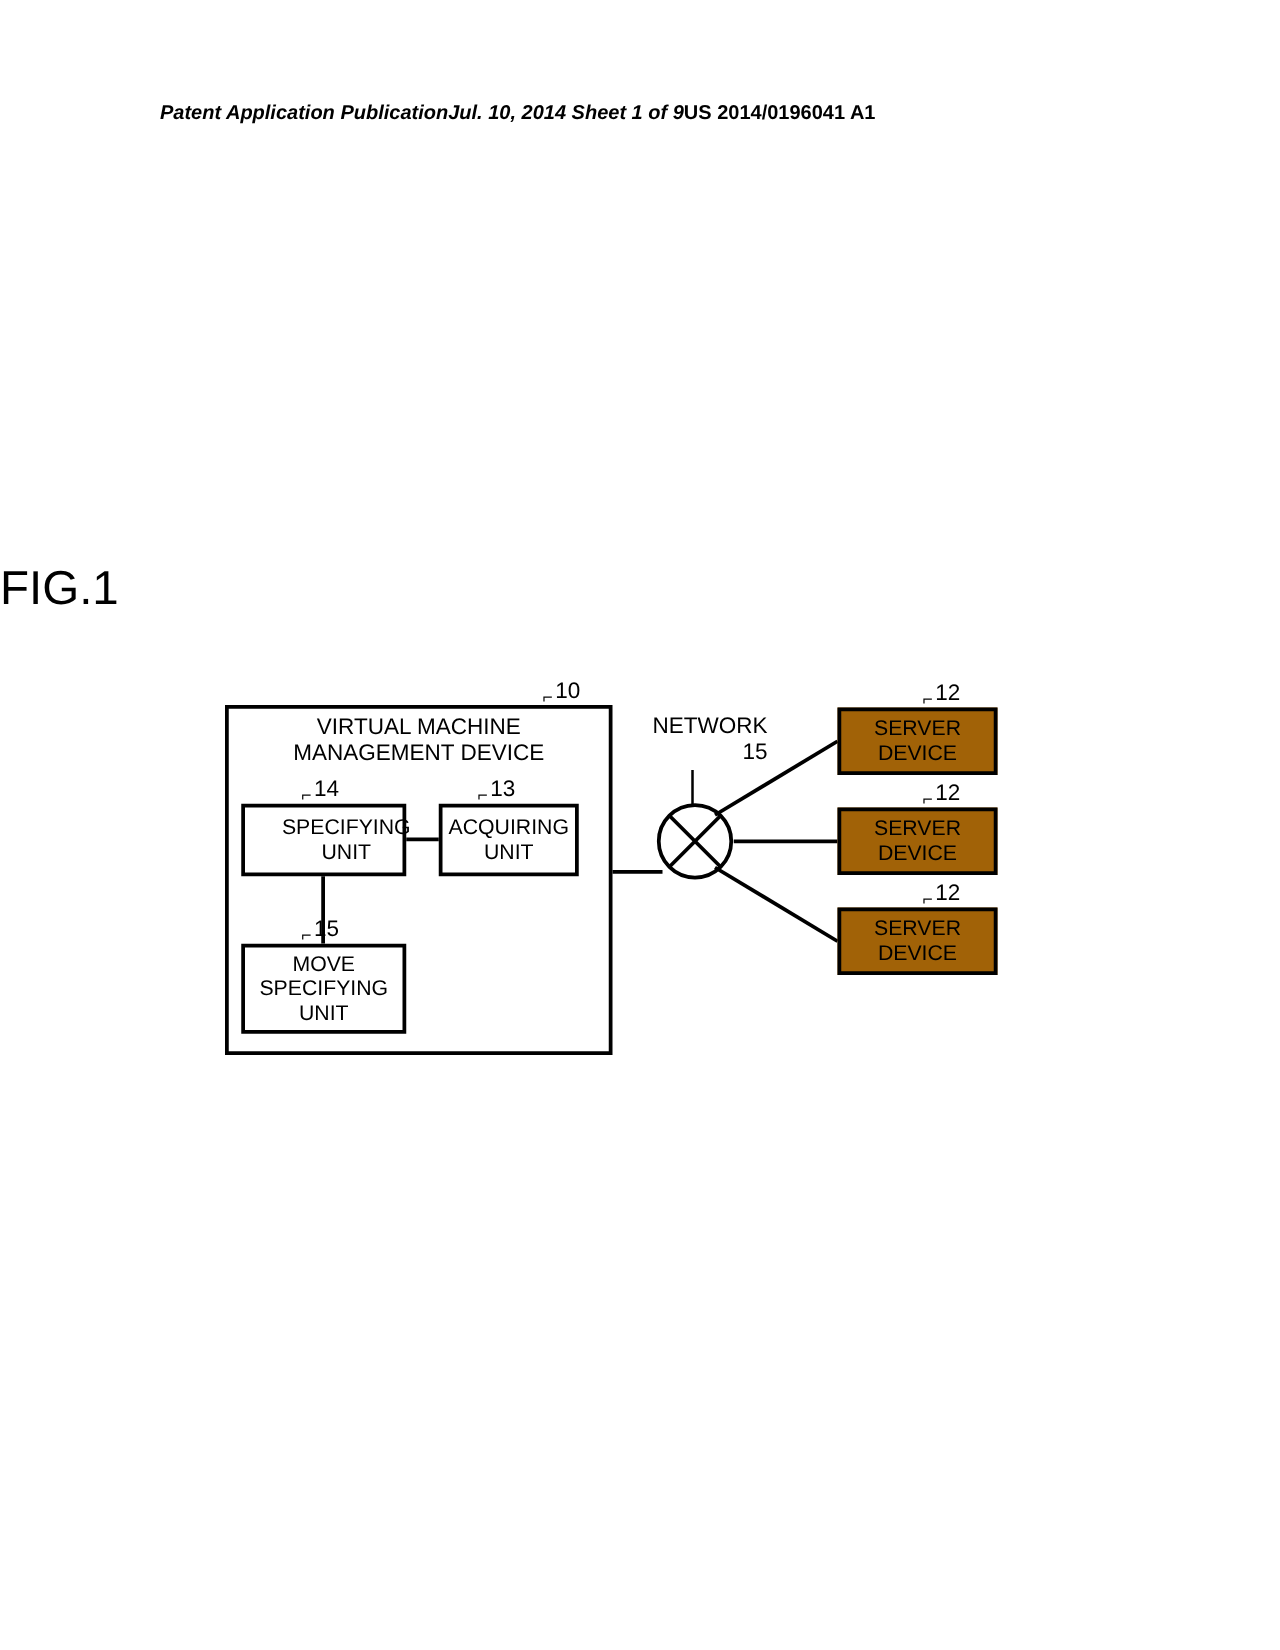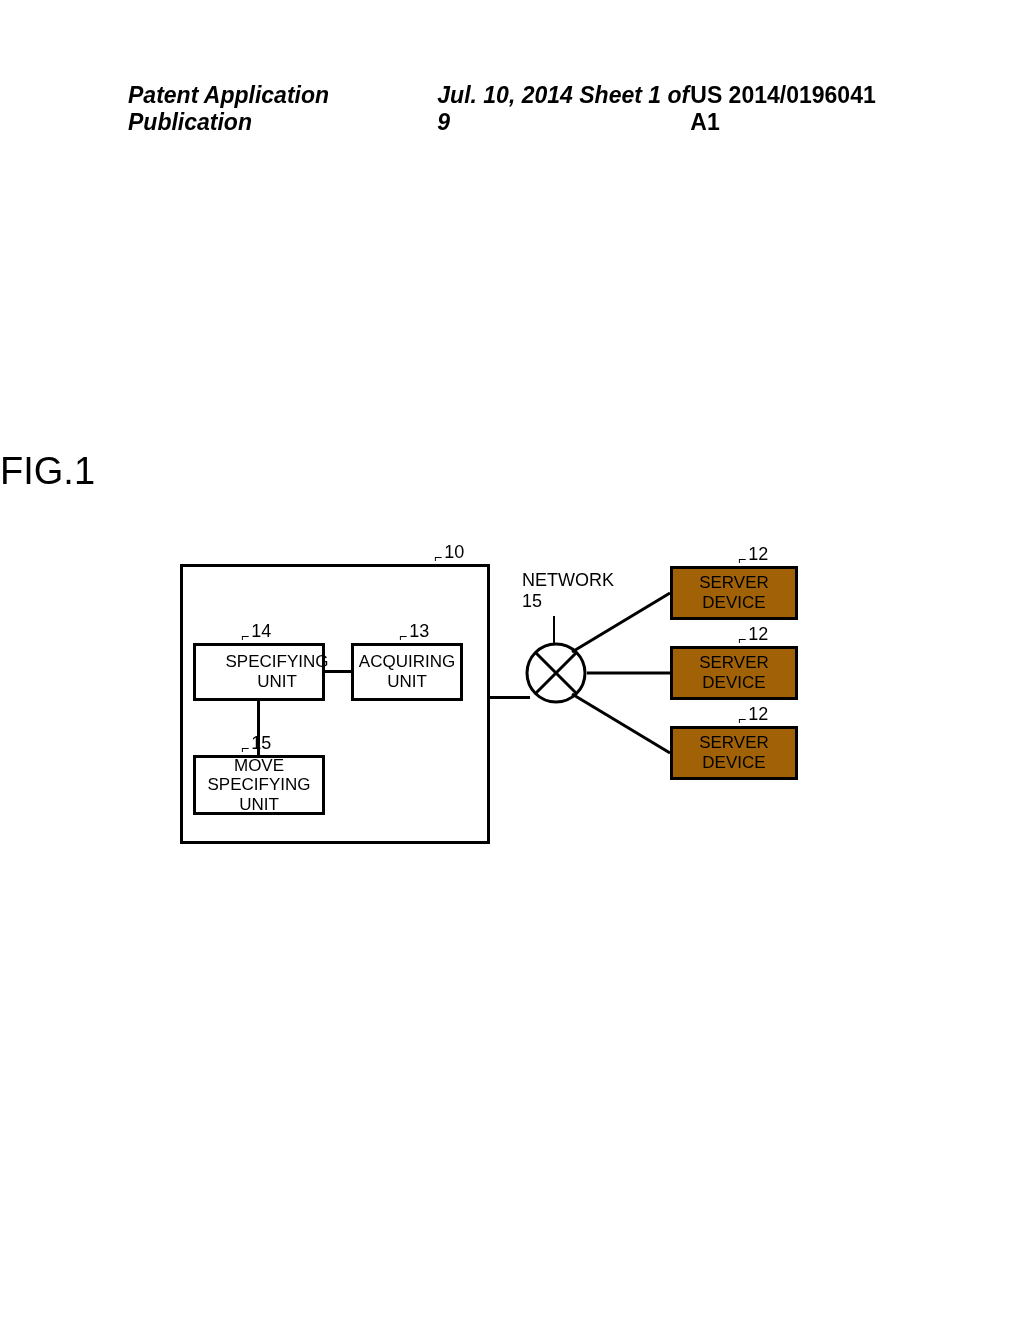--- a/index.html
+++ b/index.html
@@ -9,22 +9,21 @@
     background: #ffffff;
     font-family: Arial, Helvetica, sans-serif;
     position: relative;
   }
   .header {
     position: absolute;
     top: 82px;
     left: 128px;
     right: 128px;
     display: flex;
-    justify-content: space-between;
-    font-size: 23px;
+    font-size: 16px;
     font-weight: bold;
     font-style: italic;
   }
   .header .right { font-style: normal; }
   .fig-title {
     position: absolute;
     top: 450px;
     left: 0;
     right: 0;
     text-align: left;
@@ -71,27 +70,27 @@
     text-align: center;
     font-size: 17px;
     display: flex;
     align-items: center;
     justify-content: center;
     line-height: 1.15;
     background: #fff;
   }
   .spec-unit { top: 76px; left: 10px; width: 132px; height: 58px; padding-left: 36px; }
   .acq-unit { top: 76px; left: 168px; width: 112px; height: 58px; }
-  .move-unit { top: 188px; left: 10px; width: 132px; height: 60px; }
+  .move-unit { top: 188px; left: 10px; width: 132px; height: 72px; }
   .network-label {
     position: absolute;
     top: 30px;
     left: 352px;
     font-size: 18px;
-    text-align: left;
+    text-align: right;
     line-height: 1.15;
   }
   .network-node {
     position: absolute;
     top: 102px;
     left: 355px;
     width: 62px;
     height: 62px;
   }
   .server-box {
@@ -123,32 +122,36 @@
 
 <div class="fig-title">FIG.1</div>
 
 <div class="diagram">
 
   <div class="ref" style="top:2px; left:264px;">
     <span class="hook">⌐</span><span>10</span>
   </div>
 
   <div class="vmm-box">
+    <div class="vmm-title">
+      <span>VIRTUAL MACHINE</span><br>
+      <span>MANAGEMENT DEVICE</span>
+    </div>
 
     <div class="ref" style="top:54px; left:58px;">
       <span class="hook">⌐</span><span>14</span>
     </div>
     <div class="unit-box spec-unit">
       <div>
         <span>SPECIFYING</span><br>
         <span>UNIT</span>
       </div>
     </div>
 
-    <div class="ref" style="top:54px; left:216px;">
+    <div class="ref" style="top:54px; left:199px;">
       <span class="hook">⌐</span><span>13</span>
     </div>
     <div class="unit-box acq-unit">
       <div>
         <span>ACQUIRING</span><br>
         <span>UNIT</span>
       </div>
     </div>
 
     <div class="line" style="top:103px; left:142px; width:26px; height:3px;"></div>

